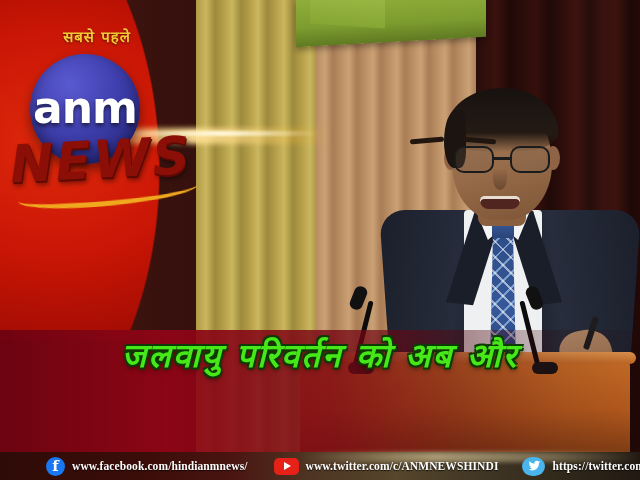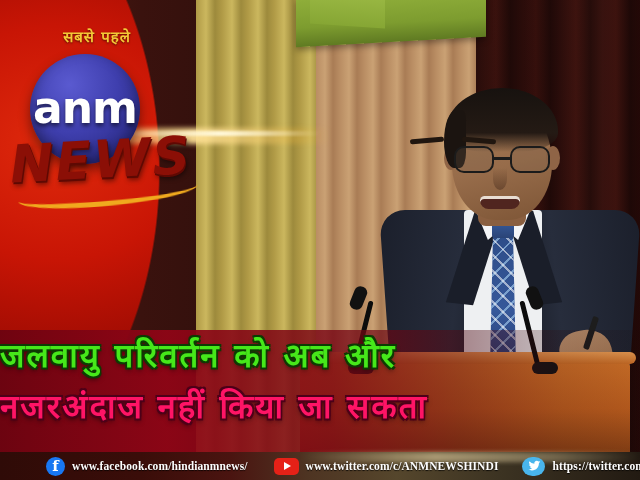--- a/index.html
+++ b/index.html
@@ -194,23 +194,23 @@
   }
 
   
   #headline {
     position:absolute; left:0; top:330px; width:640px; height:122px;
     background:
       linear-gradient(90deg,
         rgba(110,3,16,.97) 0%, rgba(143,5,22,.95) 26%, rgba(120,5,20,.80) 52%,
         rgba(80,6,16,.45) 72%, rgba(40,8,12,.20) 88%, rgba(20,6,8,.10) 100%);
   }
-  .hl-line { position:absolute; left:0; width:640px; 
+  .hl-line { position:absolute; left:0; width:640px; text-align:center;
              font-family:"DejaVu Sans", sans-serif; font-weight:700;
-             white-space:nowrap; }
+             white-space:nowrap;font-style:italic; }
   #hl1 { top:332px; font-size:33px; letter-spacing:2px; color:#46e81a;
          text-shadow:-1.6px -1.6px 0 #0d3b03, 1.6px -1.6px 0 #0d3b03,
                      -1.6px 1.6px 0 #0d3b03, 1.6px 1.6px 0 #0d3b03,
                      0 3px 5px rgba(0,0,0,.6); }
   #hl2 { top:383px; font-size:33px; letter-spacing:2px; color:#ff1466;
          text-shadow:-1.6px -1.6px 0 #4d0018, 1.6px -1.6px 0 #4d0018,
                      -1.6px 1.6px 0 #4d0018, 1.6px 1.6px 0 #4d0018,
                      0 3px 5px rgba(0,0,0,.6); }
 
   
@@ -306,21 +306,20 @@
     <span id="logo-text">anm</span>
   </div>
 
   <div id="tagline">सबसे पहले</div>
 
   <div id="news-word">NEWS</div>
   <div id="swoosh"></div>
 
   <div id="headline"></div>
   <div class="hl-line" id="hl1">जलवायु परिवर्तन को अब और</div>
-  <div class="hl-line" id="hl2">नजरअंदाज नहीं किया जा सकता</div>
 
   <div id="socialbar">
 
     <div class="social" style="margin-left:46px;">
       <span class="ic ic-fb">f</span>
       <span class="url">www.facebook.com/hindianmnews/</span>
     </div>
 
     <div class="social" style="margin-left:26px;">
       <span class="ic ic-yt">

